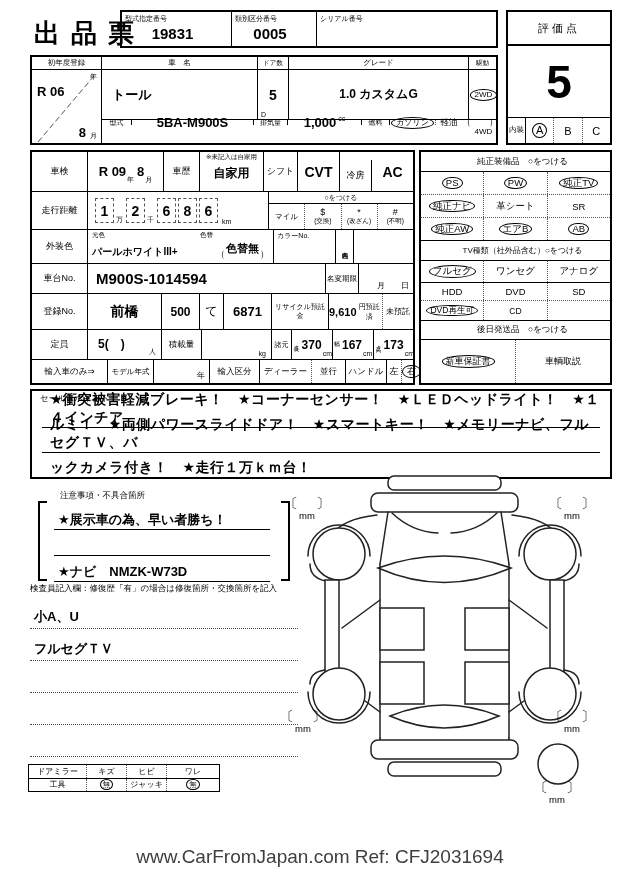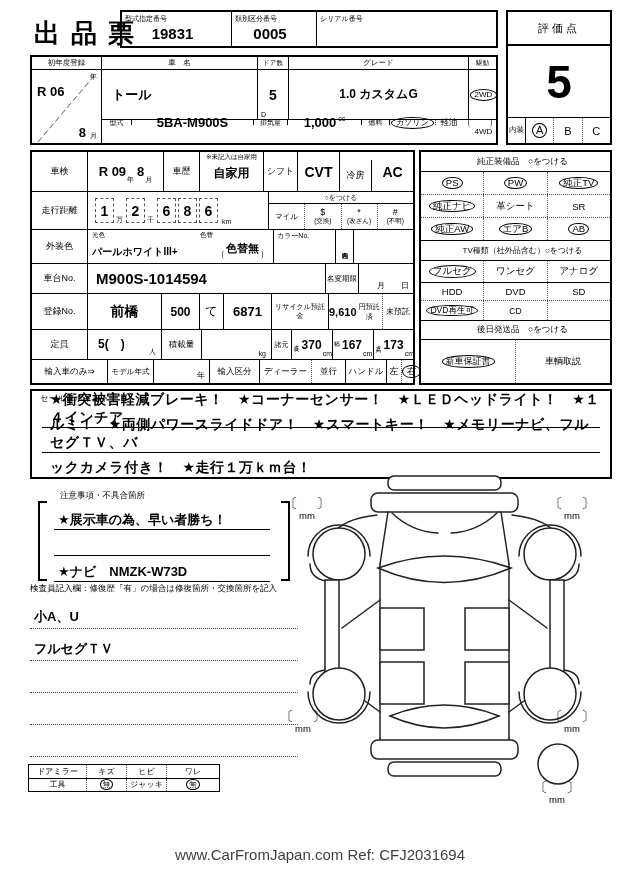--- a/index.html
+++ b/index.html
@@ -89,21 +89,21 @@
   .tools .trow > div { display:flex; align-items:center; justify-content:center; }
   .tools .trow > div + div { border-left:1px dotted #555; }
   .tools .c1 { flex:0 0 57px; } .tools .c2 { flex:0 0 40px; } .tools .c3 { flex:0 0 40px; } .tools .c4 { flex:1; }
   .tools .circ { border-width:1px; padding:0 2px; font-size:7.5px; }
 
   
   .tread { position:absolute; width:46px; text-align:center; }
   .tread .brkt { font-size:14px; letter-spacing:2px; }
   .tread .un { font-size:9.5px; margin-top:-3px; }
 
-  .footer { left:0; right:0; top:846px; text-align:center; font-size:15px; color:#3f3f3f; }
+  .footer { left:0; right:0; top:846px; text-align:center; font-size:19px; color:#3f3f3f; }
 </style>
 </head>
 <body>
 
 <div class="sheet">
 
   <div class="abs title">出品票</div>
 
   <div class="abs hdr-box">
     <div class="hdr-cell br" style="flex:0 0 110px;">

